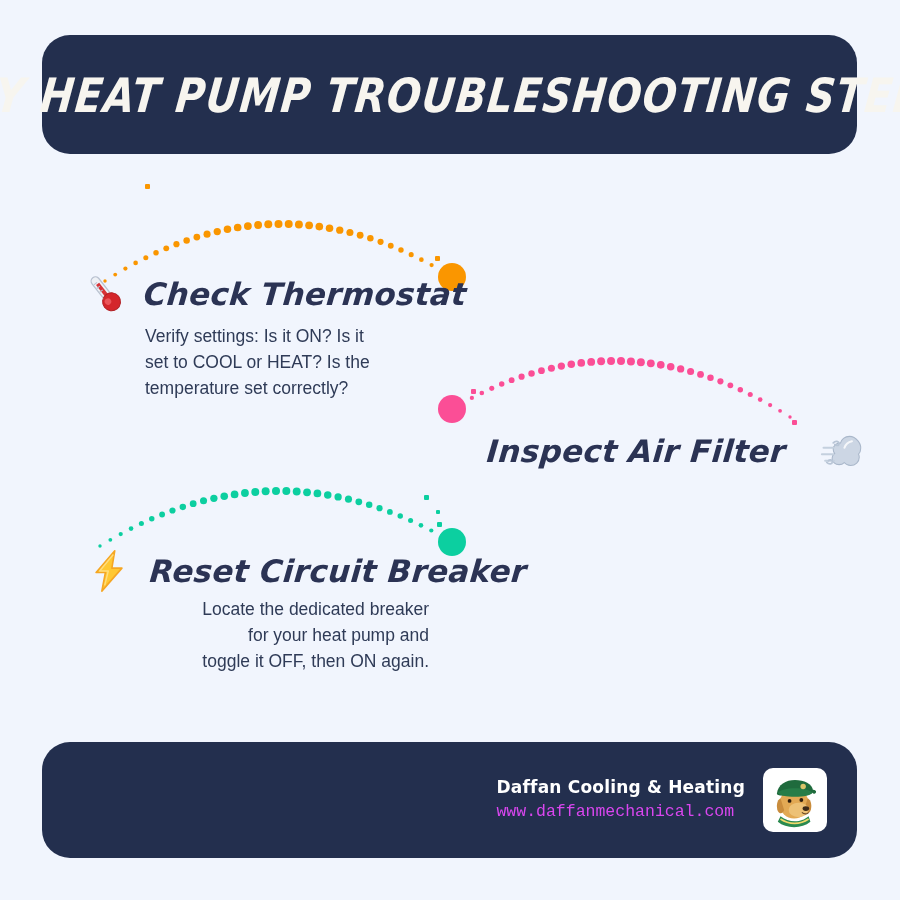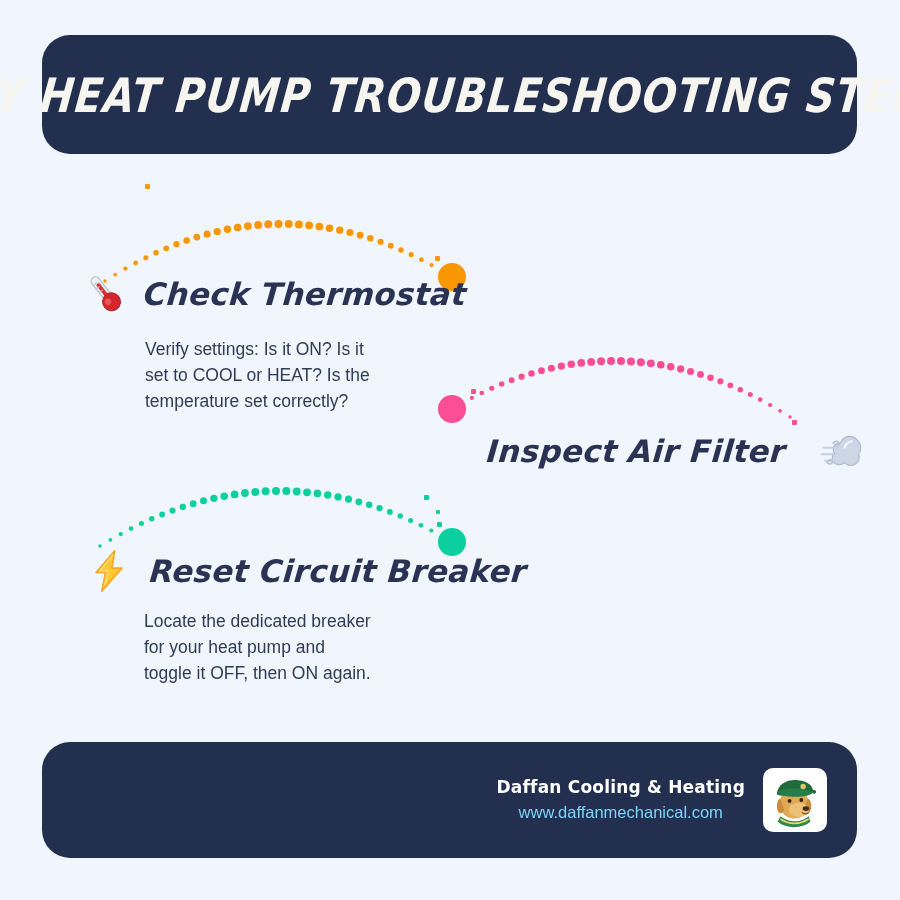--- a/index.html
+++ b/index.html
@@ -86,29 +86,29 @@
     font-family: "Liberation Sans", sans-serif;
     font-size: 17.5px;
     line-height: 1.48;
     color: #2f3b57;
     max-width: 285px;
     white-space: pre-line;
   }
 
   #step-1 { left: 80px;  top: 268px; }
   #step-1 .step-title { margin-left: 14px; }
-  #step-1 .step-body  { margin-left: 65px; margin-top: 17px; }
+  #step-1 .step-body  { margin-left: 65px; margin-top: 4px; }
 
   #step-2 { left: 487px; top: 425px; }
   #step-2 .step-emoji { margin-left: 30px; }
   #step-2 .step-body  { margin-top: 12px; }
 
   #step-3 { left: 86px;  top: 545px; }
   #step-3 .step-title { margin-left: 18px; }
-  #step-3 .step-body  { margin-left: 58px; margin-top: 12px; }
+  #step-3 .step-body  { margin-left: 58px; margin-top: 0; text-align: right; }
 
   
   .emoji-svg { display: block; }
 
   
   .footer-bar {
     position: absolute;
     left: 42px;
     top: 742px;
     width: 815px;
@@ -120,33 +120,33 @@
   .footer-inner {
     position: absolute;
     right: 30px;
     top: 0;
     height: 116px;
     display: flex;
     align-items: center;
     gap: 18px;
   }
   .footer-text {
-    text-align: center;
+    text-align: left;
   }
   .footer-company {
     color: #ffffff;
     font-family: "DejaVu Sans", sans-serif;
     font-size: 17px;
     font-weight: 700;
     letter-spacing: 0.2px;
     line-height: 1.45;
   }
   .footer-url {
-    color: #7dd3fc;
-    font-family: Liberation Sans, sans-serif;
+    color: #d946ef;
+    font-family: Liberation Mono, monospace;
     font-size: 16.5px;
     line-height: 1.5;
   }
   .footer-logo {
     width: 64px;
     height: 64px;
     background: #ffffff;
     border-radius: 10px;
     display: flex;
     align-items: center;

